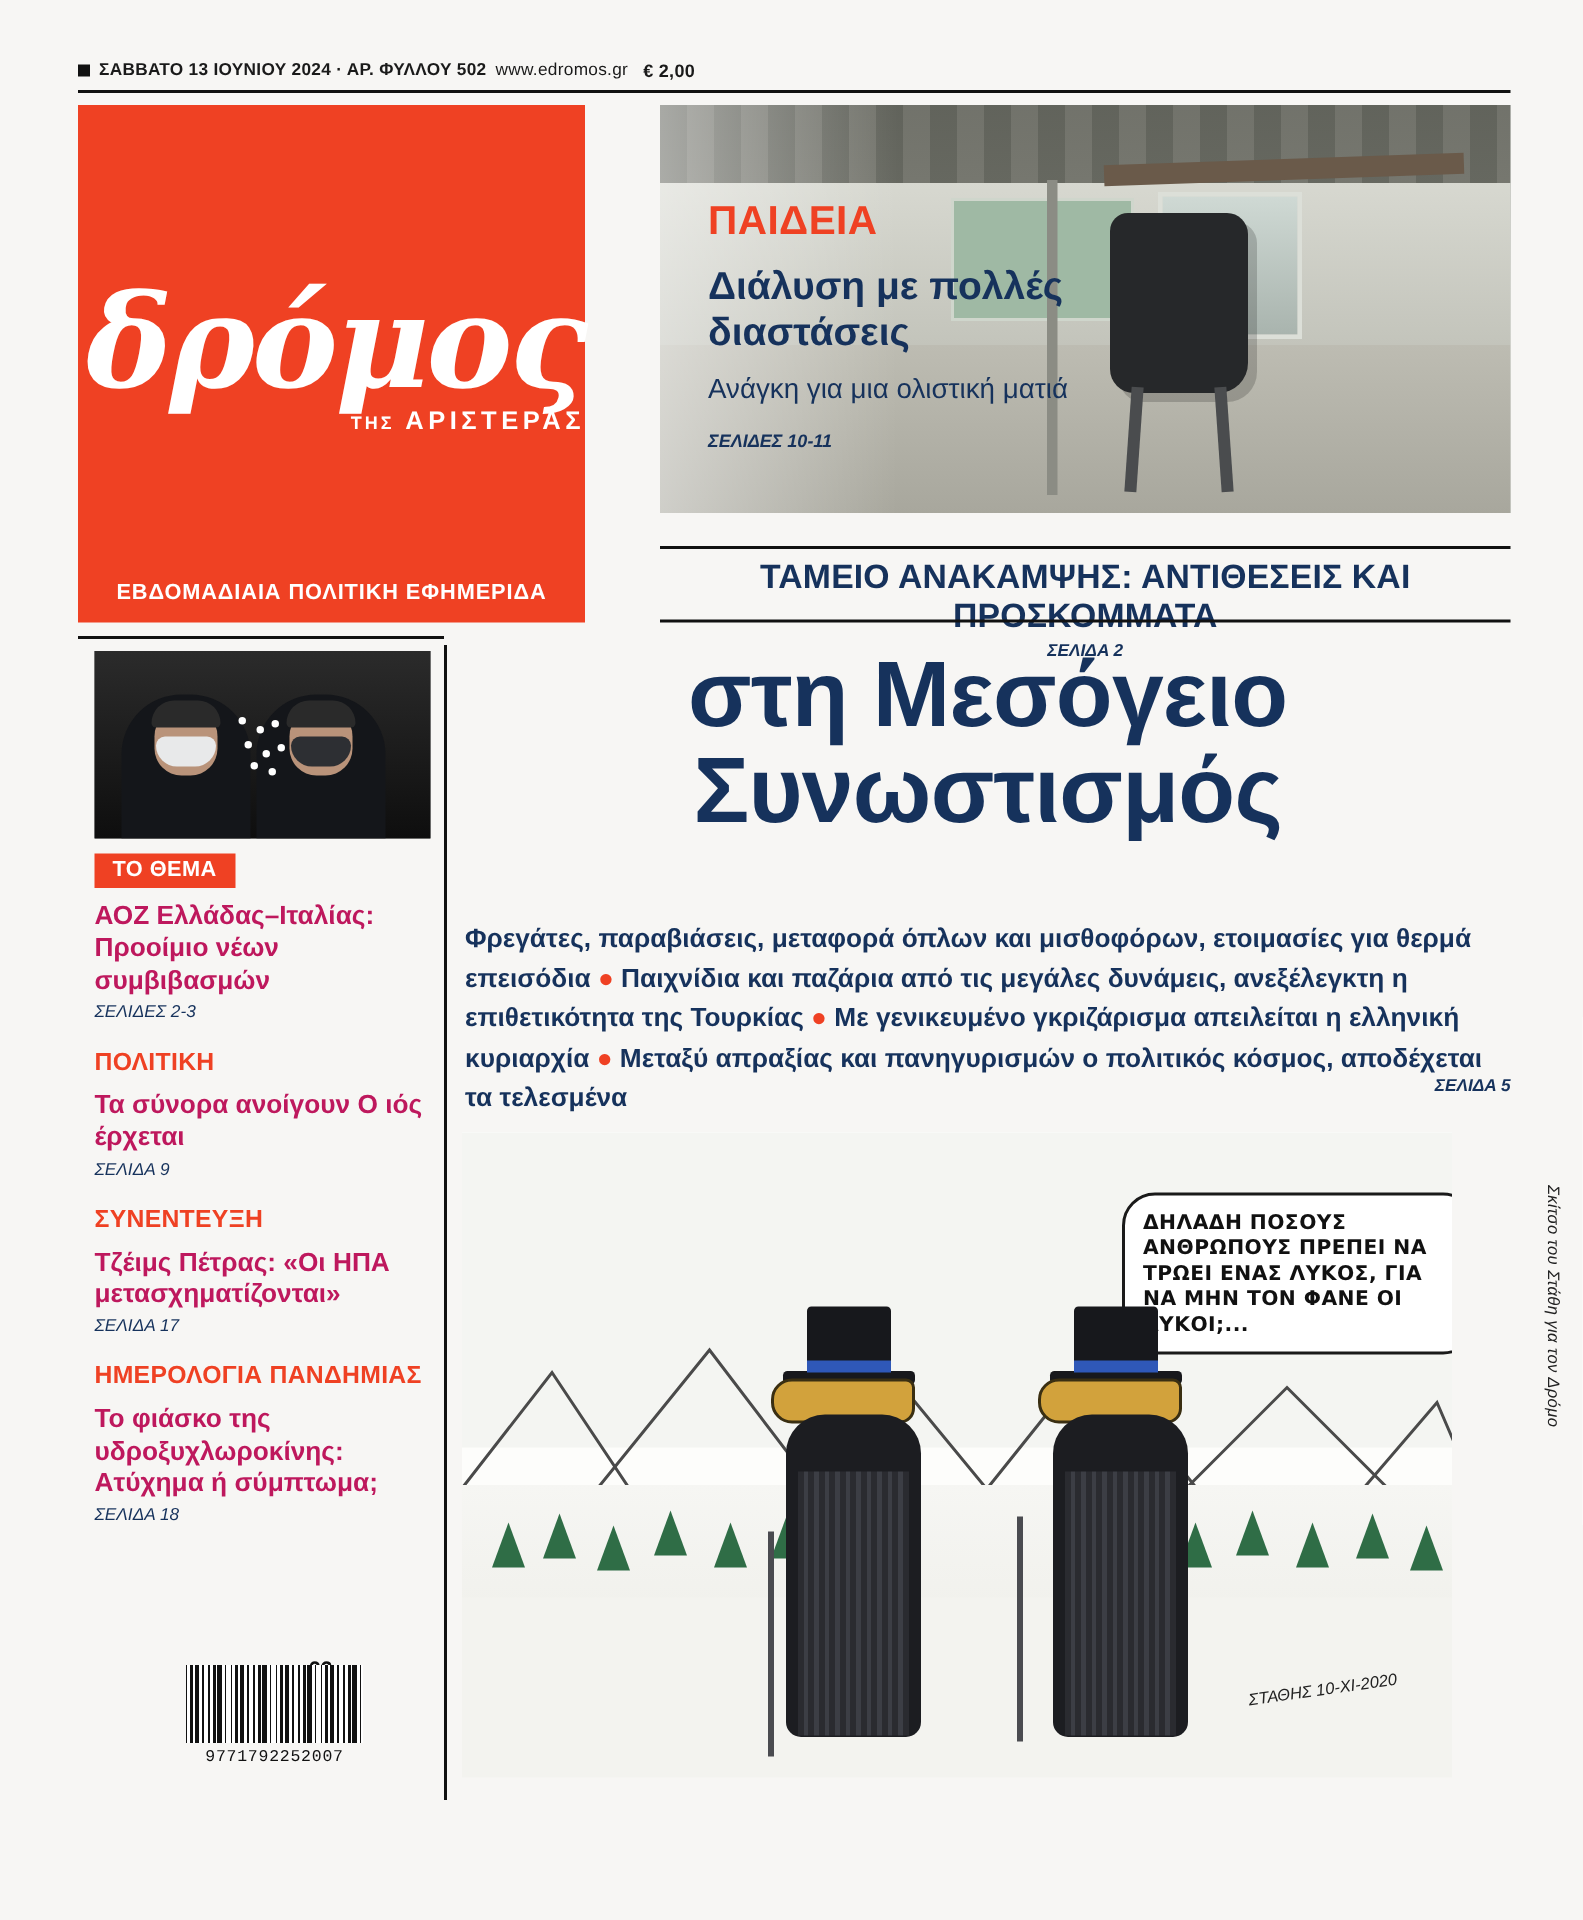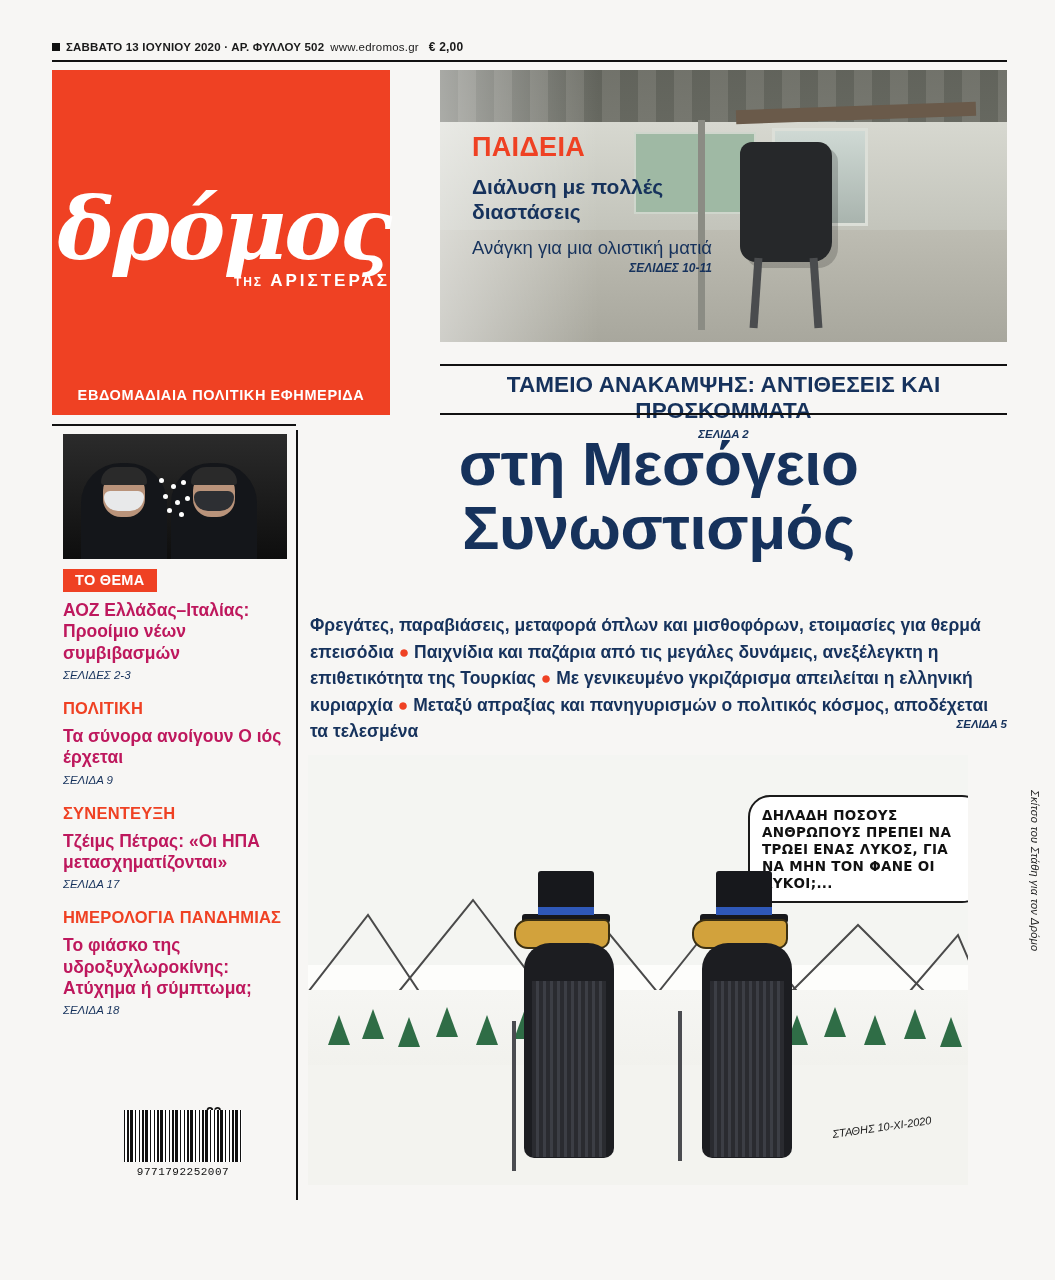--- a/index.html
+++ b/index.html
@@ -160,38 +160,37 @@
   }
   .teaser-kicker {
     color: #ef4123;
     font-size: 27px;
     font-weight: 700;
     letter-spacing: .3px;
     margin-bottom: 12px;
   }
   .teaser-head {
     color: #16325c;
-    font-size: 21px;
+    font-size: 26px;
     font-weight: 700;
     line-height: 1.18;
   }
   .teaser-sub {
     margin-top: 12px;
     color: #16325c;
     font-size: 18.5px;
     font-weight: 400;
     line-height: 1.2;
   }
   .teaser-pages {
-    margin-top: 2px;
+    margin-top: 16px;
     color: #16325c;
     font-size: 12px;
     font-style: italic;
     font-weight: 700;
-    text-align: right;
   }
 
   
   .banner {
     position: absolute;
     left: 440px; top: 372px;
     width: 567px;
     text-align: center;
   }
   .banner-title {
@@ -458,21 +457,21 @@
     position: absolute; width: 4px; height: 150px; background: #4a4b50;
   }
 </style>
 </head>
 <body>
 
 <div class="page">
 
   <div class="topbar">
     <span class="sq"></span>
-    <span class="dateline">ΣΑΒΒΑΤΟ 13 ΙΟΥΝΙΟΥ 2020 · ΑΡ. ΦΥΛΛΟΥ 502</span>
+    <span class="dateline">ΣΑΒΒΑΤΟ 13 ΙΟΥΝΙΟΥ 2024 · ΑΡ. ΦΥΛΛΟΥ 502</span>
     <span class="site">www.edromos.gr</span>
     <span class="price">€ 2,00</span>
   </div>
   <div class="rule-top"></div>
 
   <div class="masthead">
     <div class="logo-wrap">
       <div class="logo">δρόμος</div>
       <div class="logo-sub">
         <span class="small">ΤΗΣ</span>

